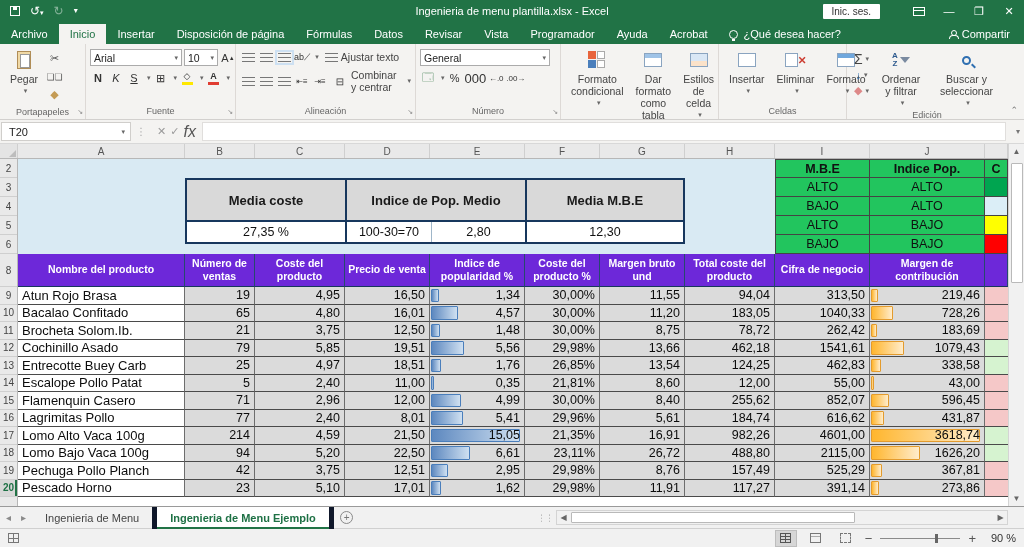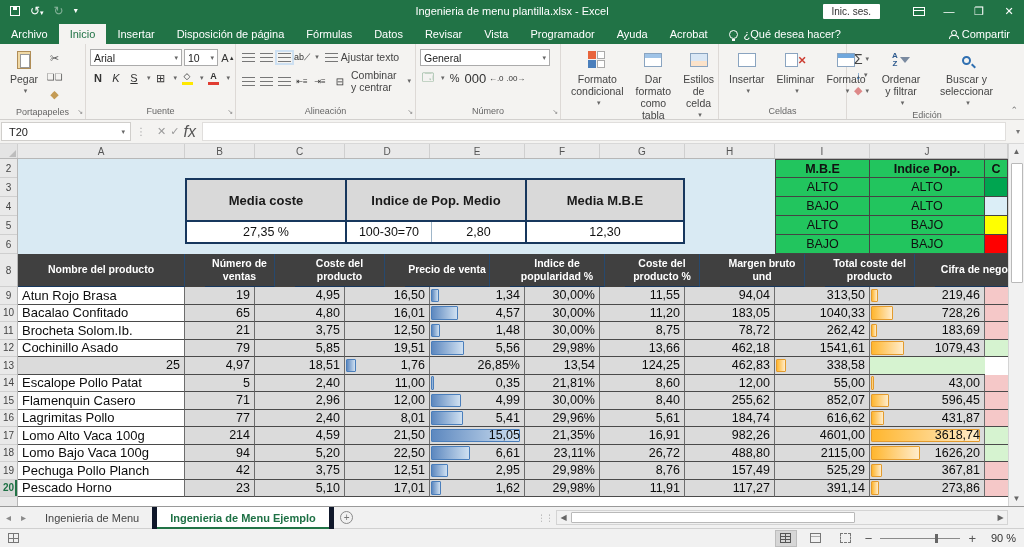--- a/index.html
+++ b/index.html
@@ -97,21 +97,21 @@
   .sumvals div:nth-child(3){border-right:2px solid #17375d;}
   .sumvals div:last-child{border-right:none;}
   
   .matrix{position:absolute;left:775px;top:15px;width:233px;font-size:12.5px;}
   .mrow{display:grid;grid-template-columns:95px 115px 23px;height:19px;}
   .mrow div{background:#22c55e;border:1px solid #444;border-top:none;display:flex;align-items:center;justify-content:center;color:#111;border-left:none;}
   .mrow div:first-child{border-left:1px solid #444;}
   .mrow.mhead div{font-weight:bold;border-top:1px solid #444;}
   
   .maintable{position:absolute;left:18px;top:110px;width:990px;}
-  .mt-head{display:grid;grid-template-columns:167px 70px 90px 85px 95px 75px 85px 90px 95px 115px 23px;height:33px;background:#404040;gap:20px;}
+  .mt-head{display:grid;grid-template-columns:167px 70px 90px 85px 95px 75px 85px 90px 95px 115px 23px;height:33px;background:#6d28d9;}
   .mt-head div{display:flex;align-items:center;justify-content:center;text-align:center;color:#fff;font-weight:bold;font-size:10.5px;line-height:1.25;border-right:1px solid #26496f;border-bottom:1px solid #17375d;padding:0 1px;}
   .mt-row{display:grid;grid-template-columns:167px 70px 90px 85px 95px 75px 85px 90px 95px 115px 23px;height:17.5px;font-size:12.5px;color:#0c0c0c;}
   .mt-row div{border-right:1px solid #6d6d6d;border-bottom:1px solid #4a4a4a;display:flex;align-items:center;position:relative;overflow:hidden;}
   .c-name{background:#fff;padding-left:4px;font-size:13px;}
   .c-num{background:#dbdbdb;justify-content:flex-end;padding-right:4px;}
   .c-cat{border-right:none !important;}
   .bar{position:absolute;left:1px;top:1.5px;bottom:1.5px;border-radius:1px;}
   .bar-blue{background:linear-gradient(to right,#5d88bf,#cfe0f1);border:1px solid #49engineering;border:1px solid #4a7ebb;}
   .bar-orange{background:linear-gradient(to right,#ffb62e,#ffeccb);border:1px solid #e39b2d;}
   .cellval{position:relative;z-index:1;}
@@ -585,20 +585,21 @@
           <div class="c-num">13,66</div>
           <div class="c-num">462,18</div>
           <div class="c-num">1541,61</div>
           <div class="c-num">
             <span class="bar bar-orange" style="width: 33px;"></span>
             <span class="cellval">1079,43</span>
           </div>
           <div class="c-num c-cat" style="background: rgb(214, 243, 208);"></div>
         </div>
         <div class="mt-row">
+          <div class="c-name">Entrecotte Buey Carb</div>
           <div class="c-num">25</div>
           <div class="c-num">4,97</div>
           <div class="c-num">18,51</div>
           <div class="c-num">
             <span class="bar bar-blue" style="width: 10px;"></span>
             <span class="cellval">1,76</span>
           </div>
           <div class="c-num">26,85%</div>
           <div class="c-num">13,54</div>
           <div class="c-num">124,25</div>

